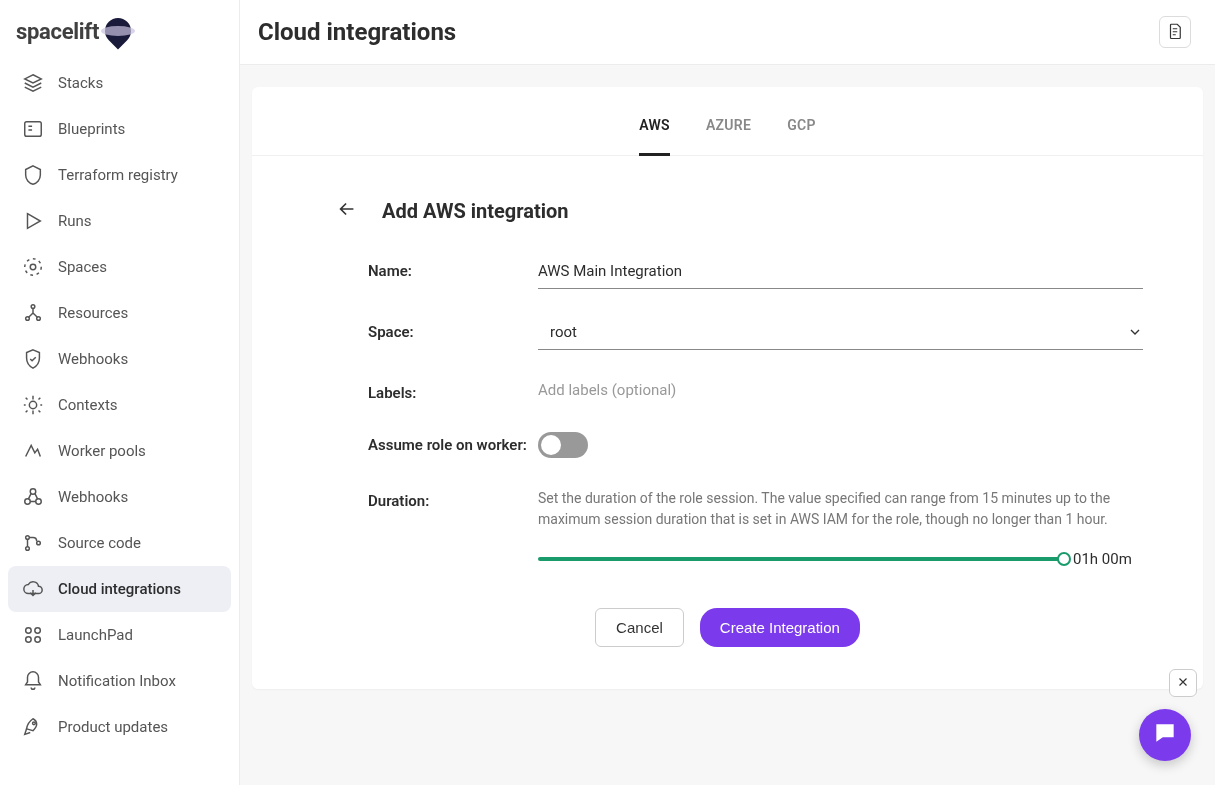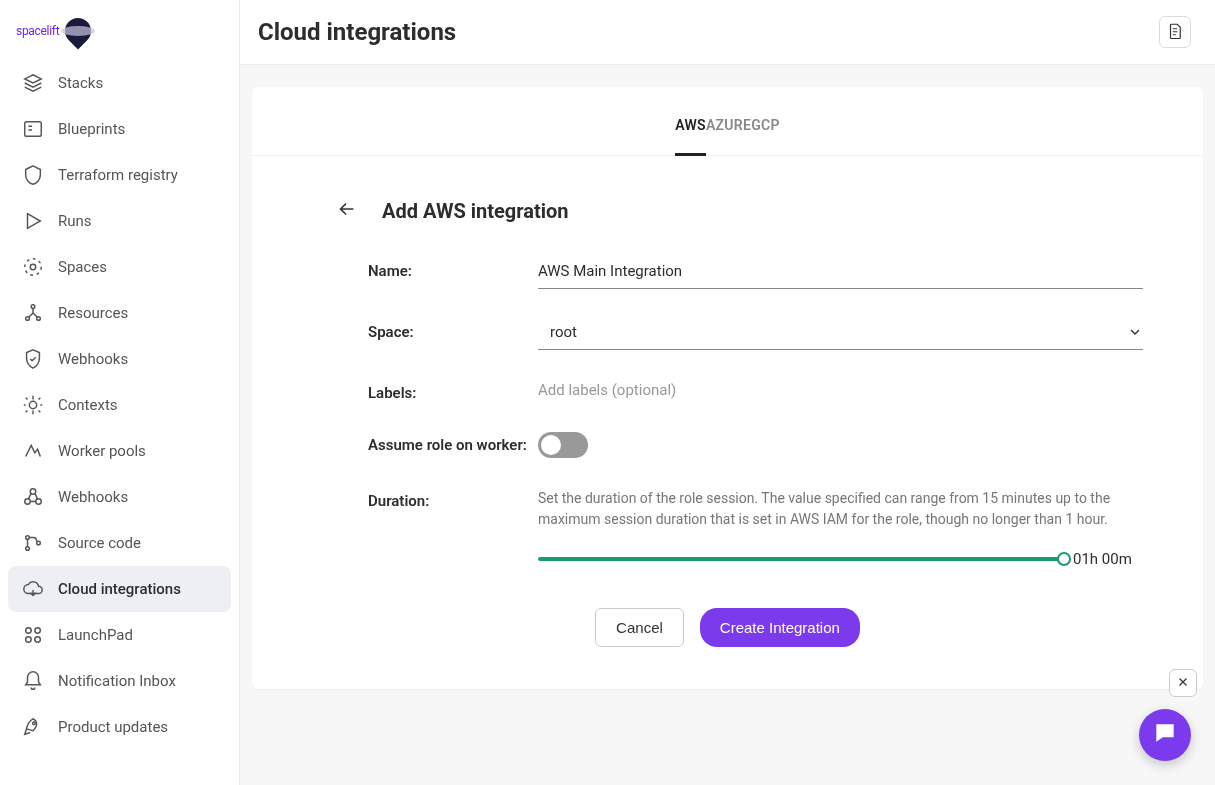--- a/index.html
+++ b/index.html
@@ -1,34 +1,34 @@
 <!DOCTYPE html>
 <html><head>
 <meta charset="utf-8">
 <style>
   * { box-sizing: border-box; margin: 0; padding: 0; }
   body { font-family: -apple-system, BlinkMacSystemFont, 'Segoe UI', Roboto, sans-serif; color: #2d2d2d; background: #fff; width:1215px; height:785px; overflow:hidden; }
   .app { display: flex; height: 785px; }
   .sidebar { width: 240px; border-right: 1px solid #ececec; padding: 12px 8px; flex-shrink: 0; }
   .logo { padding: 6px 10px 16px 8px; display:flex; align-items:center; gap:6px; }
-  .logo-text { font-weight: 400; font-size: 12px; color: #6d28d9; letter-spacing: -0.3px; }
+  .logo-text { font-weight: 700; font-size: 22px; color: #404040; letter-spacing: -0.3px; }
   .logo-icon { width: 26px; height: 26px; background: #1a1b3a; border-radius: 50% 50% 50% 0; transform: rotate(-45deg); position:relative; }
   .logo-icon::after { content:''; position:absolute; width:34px; height:10px; background:#c9c2e0; border-radius:50%; top:8px; left:-4px; transform:rotate(45deg); opacity:0.7; }
   .nav-item { display: flex; align-items: center; gap: 14px; padding: 12px 14px; border-radius: 8px; color: #555; cursor: pointer; font-size: 15px; }
   .nav-item.active { background: #edeff5; color: #2d2d2d; font-weight: 500; }
   .nav-icon { width: 22px; height: 22px; display:flex; align-items:center; justify-content:center; color:#555; flex-shrink:0; }
   .nav-icon svg { width: 22px; height: 22px; stroke: currentColor; stroke-width:1.6; fill:none; }
   .main { flex: 1; display: flex; flex-direction: column; background: #fff; }
   .header { display: flex; align-items: center; justify-content: space-between; padding: 16px 24px 16px 18px; border-bottom: 1px solid #ececec; }
   .page-title { font-size: 24px; font-weight: 700; color: #2d2d2d; }
   .doc-btn { width: 32px; height: 32px; border: 1px solid #dcdcdc; border-radius: 6px; background: #fff; display:flex; align-items:center; justify-content:center; cursor:pointer; }
   .doc-btn svg { width:18px; height:18px; stroke:#333; stroke-width:1.6; fill:none; }
   .content-wrap { flex:1; background:#f7f7f7; padding:22px 12px; overflow:auto; }
   .card { background:#fff; border-radius:6px; box-shadow:0 1px 2px rgba(0,0,0,0.04); }
-  .tabs { display:flex; justify-content:center; padding: 30px 0 0 0; border-bottom:1px solid #f0f0f0; }
+  .tabs { display:flex; justify-content:center; gap:36px; padding: 30px 0 0 0; border-bottom:1px solid #f0f0f0; }
   .tab { padding-bottom: 20px; font-size:14px; font-weight:600; color:#888; cursor:pointer; letter-spacing:0.3px; }
   .tab.active { color:#222; border-bottom: 3px solid #222; margin-bottom:-1px; }
   .form-area { padding: 42px 60px; }
   .form-header { display:flex; align-items:center; gap:24px; margin-bottom:34px; margin-left:24px; }
   .back-btn { cursor:pointer; display:flex; }
   .back-btn svg { width:22px; height:22px; stroke:#333; stroke-width:1.8; fill:none; }
   .form-title { font-size:20px; font-weight:700; color:#2d2d2d; }
   .form-row { display:flex; align-items:flex-start; margin-bottom:30px; margin-left:56px; }
   .form-label { width:170px; font-size:15px; font-weight:600; color:#2d2d2d; padding-top:4px; }
   .form-control { flex:1; }

